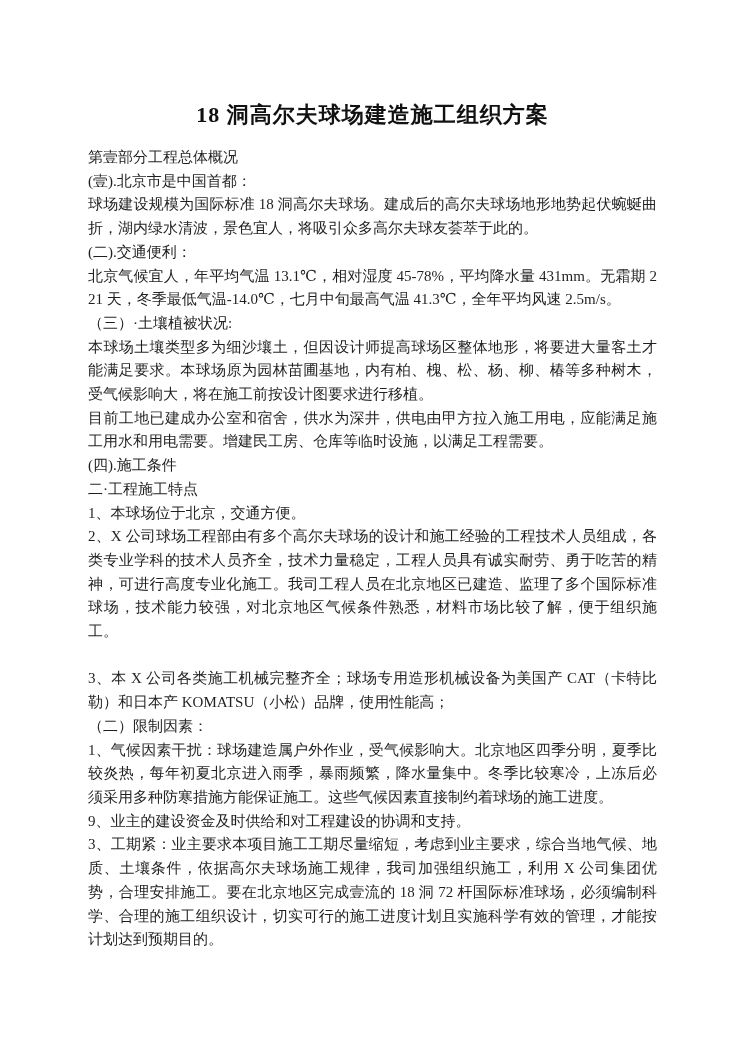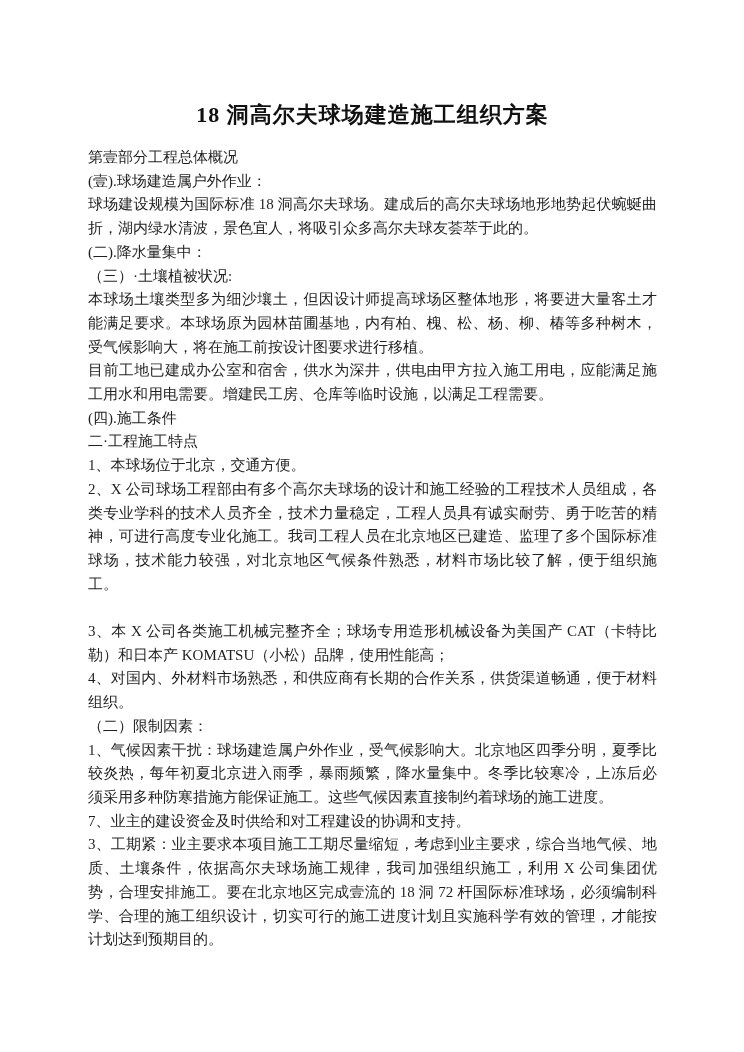--- a/index.html
+++ b/index.html
@@ -39,32 +39,32 @@
     content: "\00a0";
   }
 </style>
 </head>
 <body>
 
 <div class="page">
   <h1 class="doc-title">18 洞高尔夫球场建造施工组织方案</h1>
   <div class="doc-body">
     <p>第壹部分工程总体概况</p>
-    <p>(壹).球场建造属户外作业：</p>
+    <p>(壹).北京市是中国首都：</p>
     <p>球场建设规模为国际标准 18 洞高尔夫球场。建成后的高尔夫球场地形地势起伏蜿蜒曲折，湖内绿水清波，景色宜人，将吸引众多高尔夫球友荟萃于此的。</p>
-    <p>(二).降水量集中：</p>
+    <p>(二).交通便利：</p>
+    <p>北京气候宜人，年平均气温 13.1℃，相对湿度 45-78%，平均降水量 431mm。无霜期 221 天，冬季最低气温-14.0℃，七月中旬最高气温 41.3℃，全年平均风速 2.5m/s。</p>
     <p>（三）·土壤植被状况:</p>
     <p>本球场土壤类型多为细沙壤土，但因设计师提高球场区整体地形，将要进大量客土才能满足要求。本球场原为园林苗圃基地，内有柏、槐、松、杨、柳、椿等多种树木，受气候影响大，将在施工前按设计图要求进行移植。</p>
     <p>目前工地已建成办公室和宿舍，供水为深井，供电由甲方拉入施工用电，应能满足施工用水和用电需要。增建民工房、仓库等临时设施，以满足工程需要。</p>
     <p>(四).施工条件</p>
     <p>二·工程施工特点</p>
     <p>1、本球场位于北京，交通方便。</p>
     <p>2、X 公司球场工程部由有多个高尔夫球场的设计和施工经验的工程技术人员组成，各类专业学科的技术人员齐全，技术力量稳定，工程人员具有诚实耐劳、勇于吃苦的精神，可进行高度专业化施工。我司工程人员在北京地区已建造、监理了多个国际标准球场，技术能力较强，对北京地区气候条件熟悉，材料市场比较了解，便于组织施工。</p>
     <p></p>
     <p>3、本 X 公司各类施工机械完整齐全；球场专用造形机械设备为美国产 CAT（卡特比勒）和日本产 KOMATSU（小松）品牌，使用性能高；</p>
-    <p>4、对国内、外材料市场熟悉，和供应商有长期的合作关系，供货渠道畅通，便于材料组织。</p>
     <p>（二）限制因素：</p>
     <p>1、气候因素干扰：球场建造属户外作业，受气候影响大。北京地区四季分明，夏季比较炎热，每年初夏北京进入雨季，暴雨频繁，降水量集中。冬季比较寒冷，上冻后必须采用多种防寒措施方能保证施工。这些气候因素直接制约着球场的施工进度。</p>
-    <p>7、业主的建设资金及时供给和对工程建设的协调和支持。</p>
+    <p>9、业主的建设资金及时供给和对工程建设的协调和支持。</p>
     <p>3、工期紧：业主要求本项目施工工期尽量缩短，考虑到业主要求，综合当地气候、地质、土壤条件，依据高尔夫球场施工规律，我司加强组织施工，利用 X 公司集团优势，合理安排施工。要在北京地区完成壹流的 18 洞 72 杆国际标准球场，必须编制科学、合理的施工组织设计，切实可行的施工进度计划且实施科学有效的管理，才能按计划达到预期目的。</p>
 
   </div>
 </div>
 
 </body></html>

